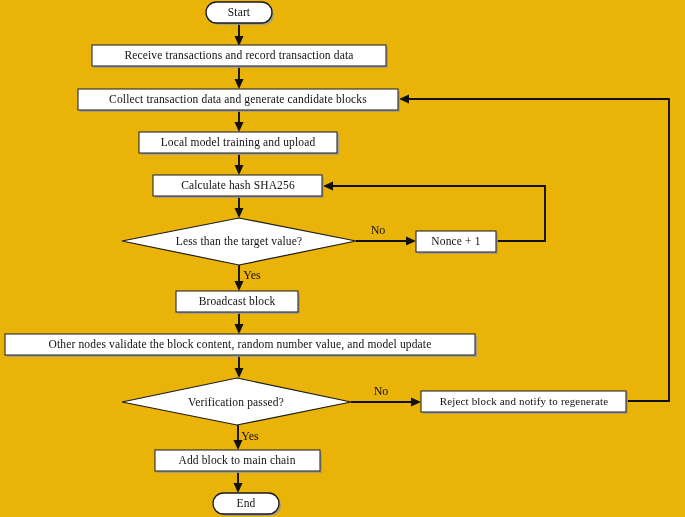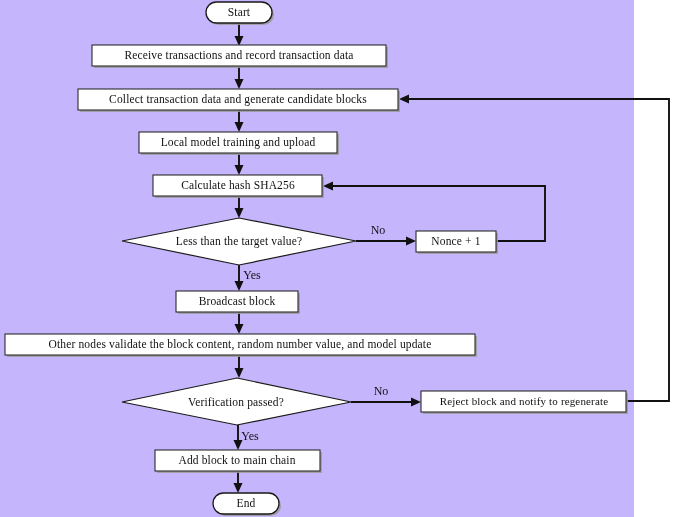--- a/index.html
+++ b/index.html
@@ -9,23 +9,23 @@
     background: #ffffff;
   }
   body {
     width: 685px;
     height: 517px;
     font-family: "Liberation Serif", "DejaVu Serif", serif;
     overflow: hidden;
   }
   #flowchart-root {
     position: relative;
-    width: 634px;
+    width: 685px;
     height: 517px;
-    background: #c4b5fd;
+    background: #eab308;
   }
   svg#flow-svg {
     display: block;
     width: 685px;
     height: 517px;
   }
   .node-box {
     fill: #ffffff;
     stroke: #2b2b2b;
     stroke-width: 1.1;

